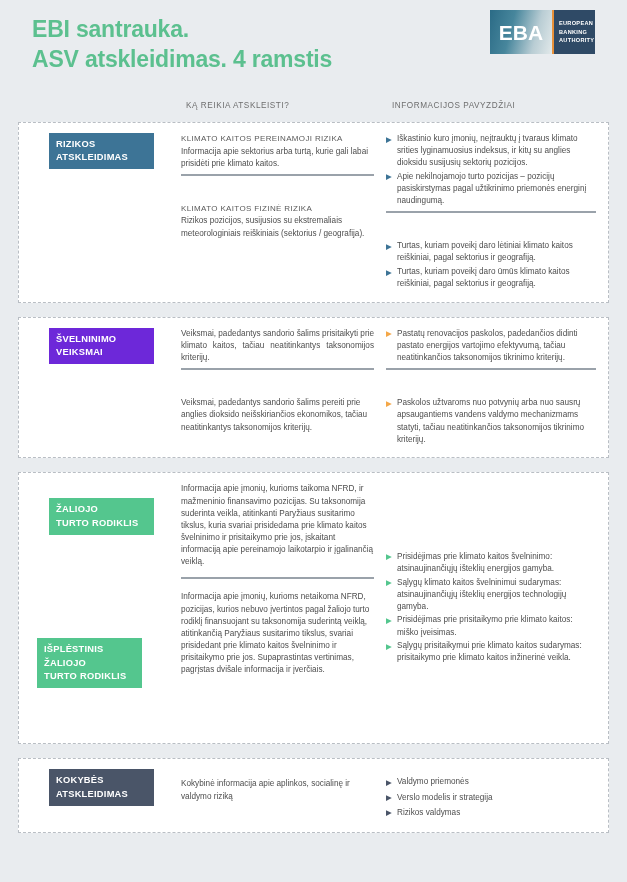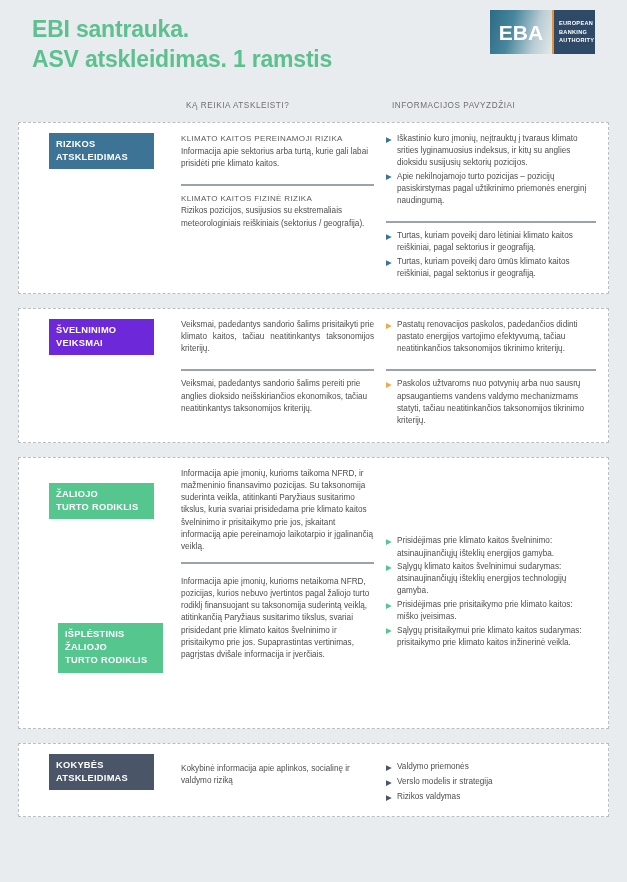--- a/index.html
+++ b/index.html
@@ -136,21 +136,21 @@
     box-sizing: border-box;
     width: 105px;
     white-space: pre-line;
   }
   .badge.blue   { background: #3d7496; }
   .badge.orange { background: #6d28d9; }
   .badge.green  { background: #54c68e; }
   .badge.navy   { background: #4a5568; }
 
   .seg { box-sizing: border-box; }
-  .seg + .seg { border-top: 2px solid #9aa2aa; margin-top: 14px; padding-top: 7px; }
+  .seg + .seg { border-top: 2px solid #9aa2aa; margin-top: 4px; padding-top: 27px; }
 
   .seg-title {
     font-size: 8px;
     letter-spacing: 0.35px;
     color: #5a5a5a;
     line-height: 1.45;
     margin: 0 0 1px 0;
   }
   .seg-body {
     font-size: 8.2px;
@@ -188,35 +188,35 @@
   
   .card-risk   { min-height: 172px; }
   .card-mitig  { min-height: 135px; }
   .card-gar    { min-height: 272px; }
   .card-qual   { min-height: 58px; }
 
   .card-gar .col-mid .seg + .seg { padding-top: 12px; margin-top: 9px; }
   .card-gar .col-right { display: flex; align-items: center; }
   .card-gar .col-badge { position: relative; }
   .gar-badge-1 { position: absolute; top: 15px; left: 18px; }
-  .gar-badge-2 { position: absolute; top: 155px; left: 27px; }
+  .gar-badge-2 { position: absolute; top: 155px; left: 6px; }
 
   .card-qual .col-mid { padding-top: 9px; }
   .card-qual .col-right { padding-top: 7px; }
   .card-qual ul.bullets li { margin-bottom: 3px; }
 </style>
 </head>
 <body>
 
 <div class="page">
 
   <div class="header">
     <h1 class="title">
       <span class="title-line">EBI santrauka.</span>
-      <span class="title-line">ASV atskleidimas. 1 ramstis</span>
+      <span class="title-line">ASV atskleidimas. 4 ramstis</span>
     </h1>
 
     <div class="logo">
       <div class="logo-left">
         <span class="logo-left-text">EBA</span>
       </div>
       <div class="logo-bar"></div>
       <div class="logo-right">
         <span>EUROPEAN</span>
         <span>BANKING</span>

